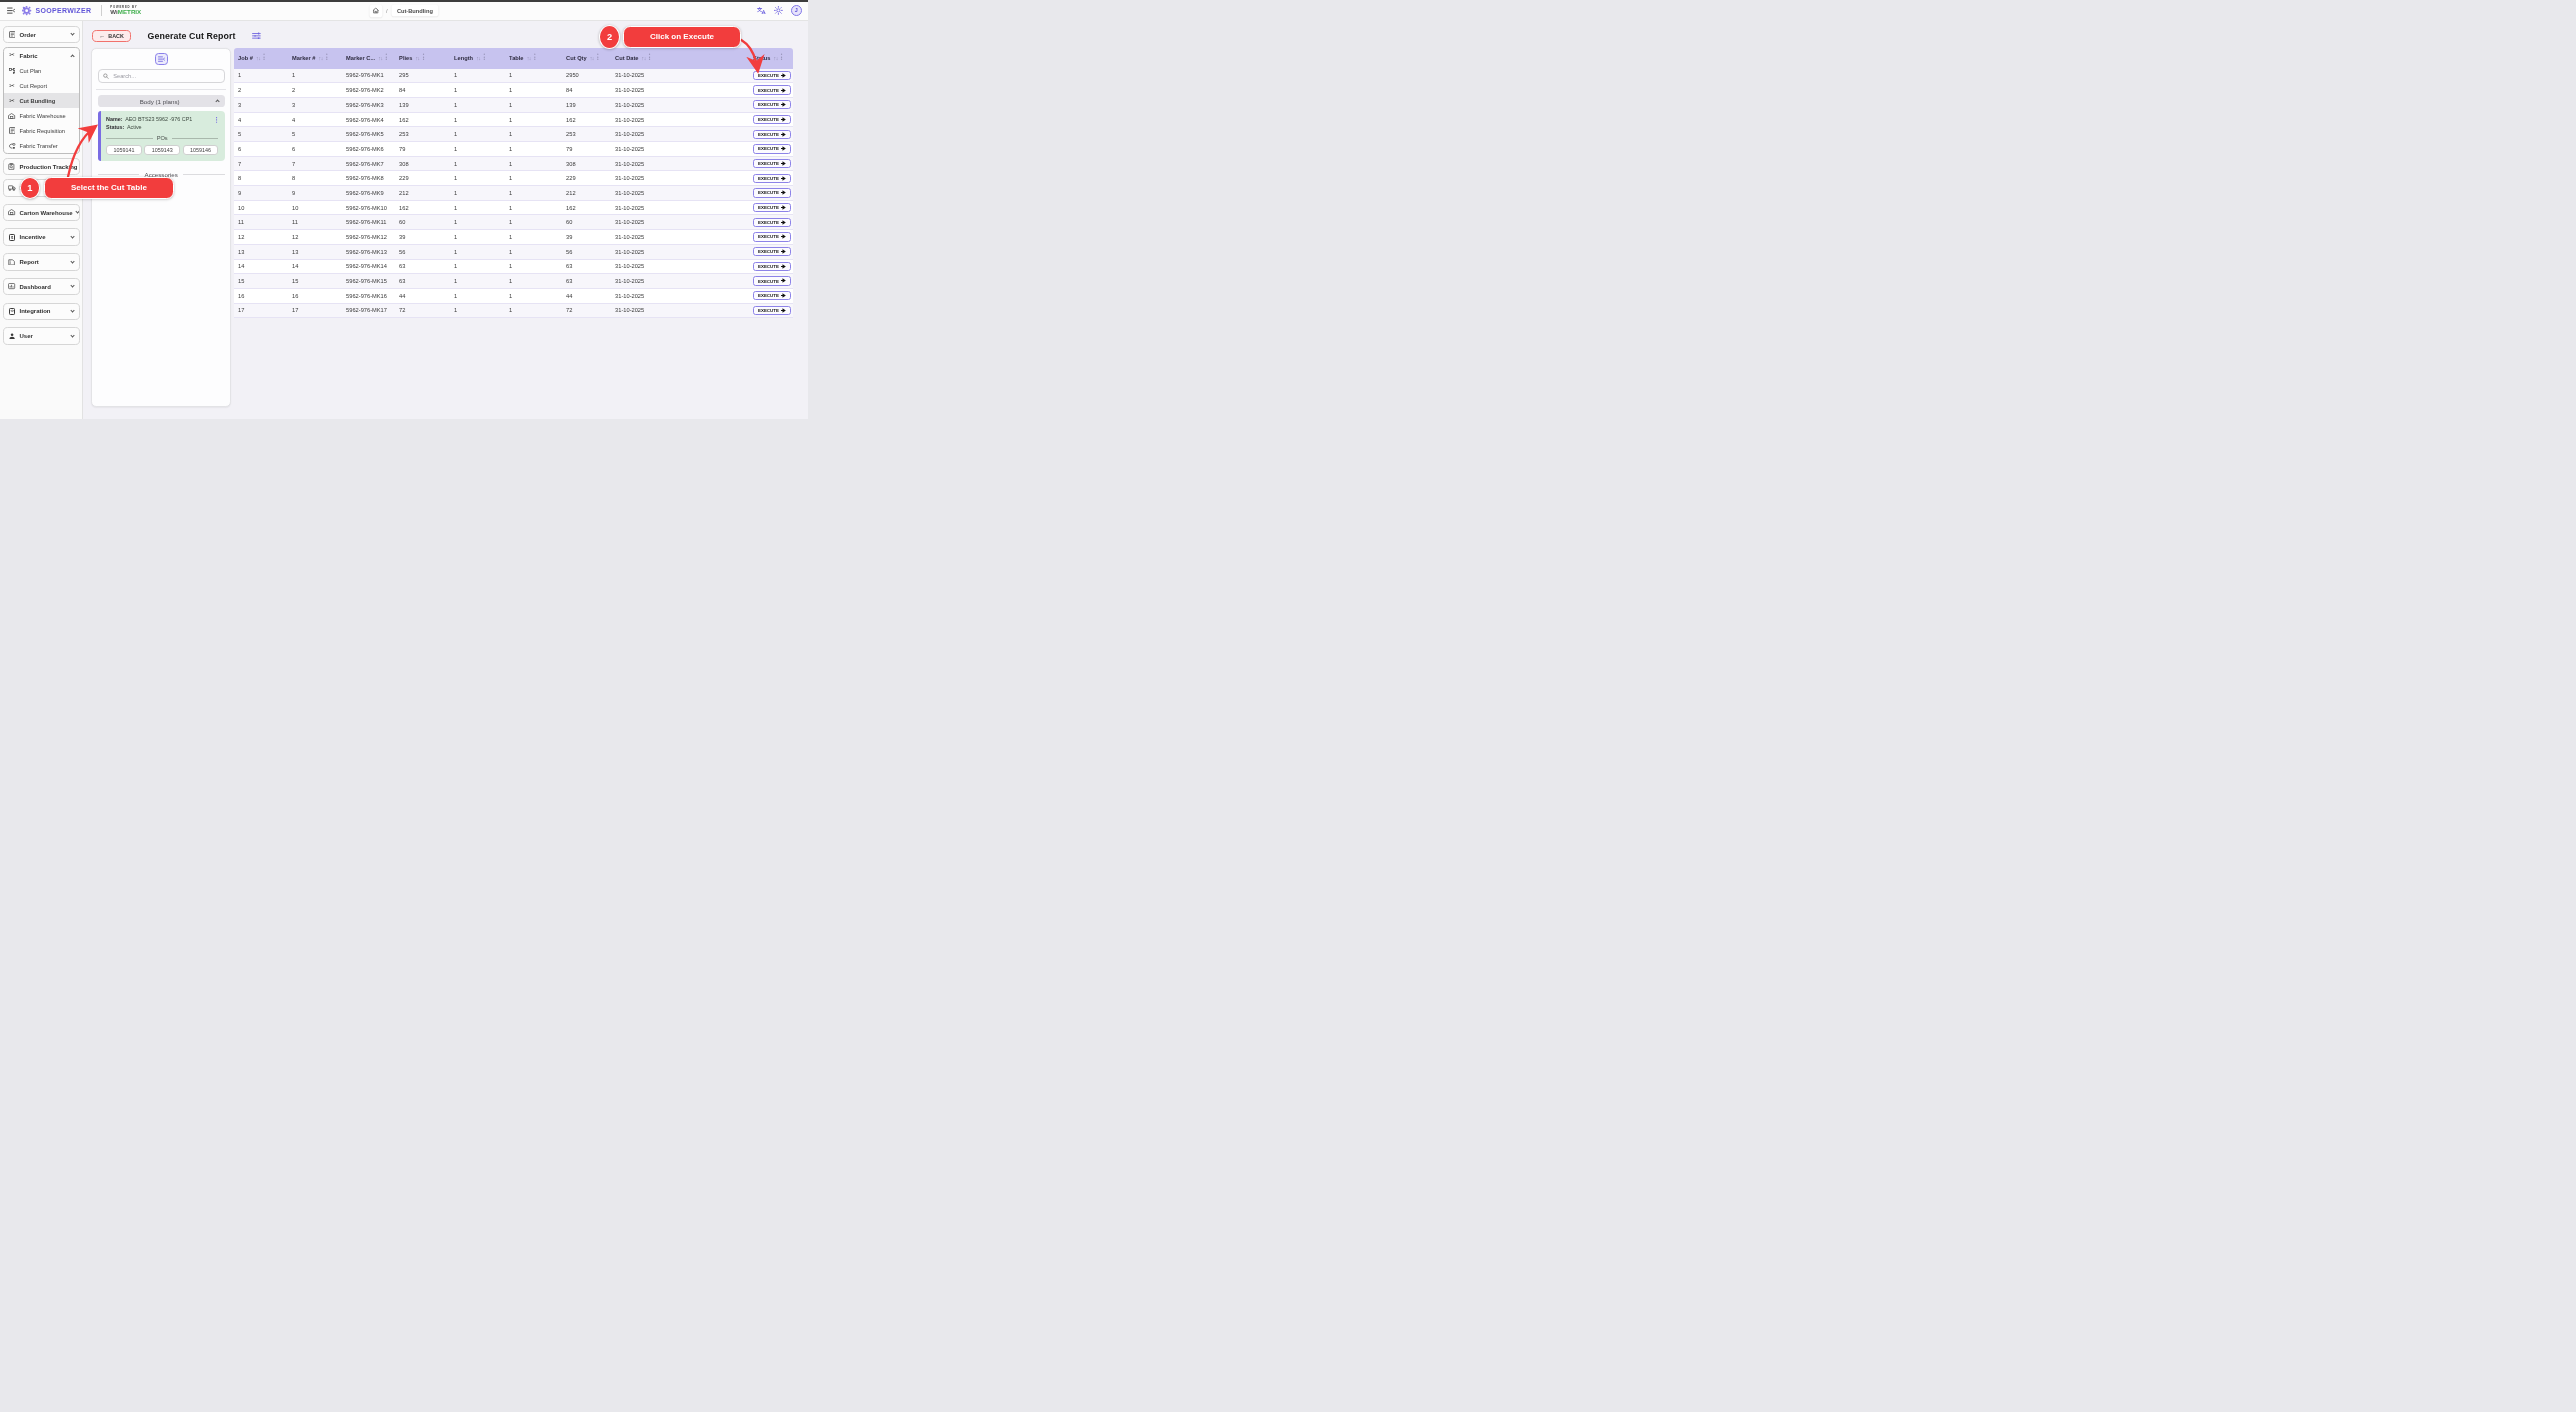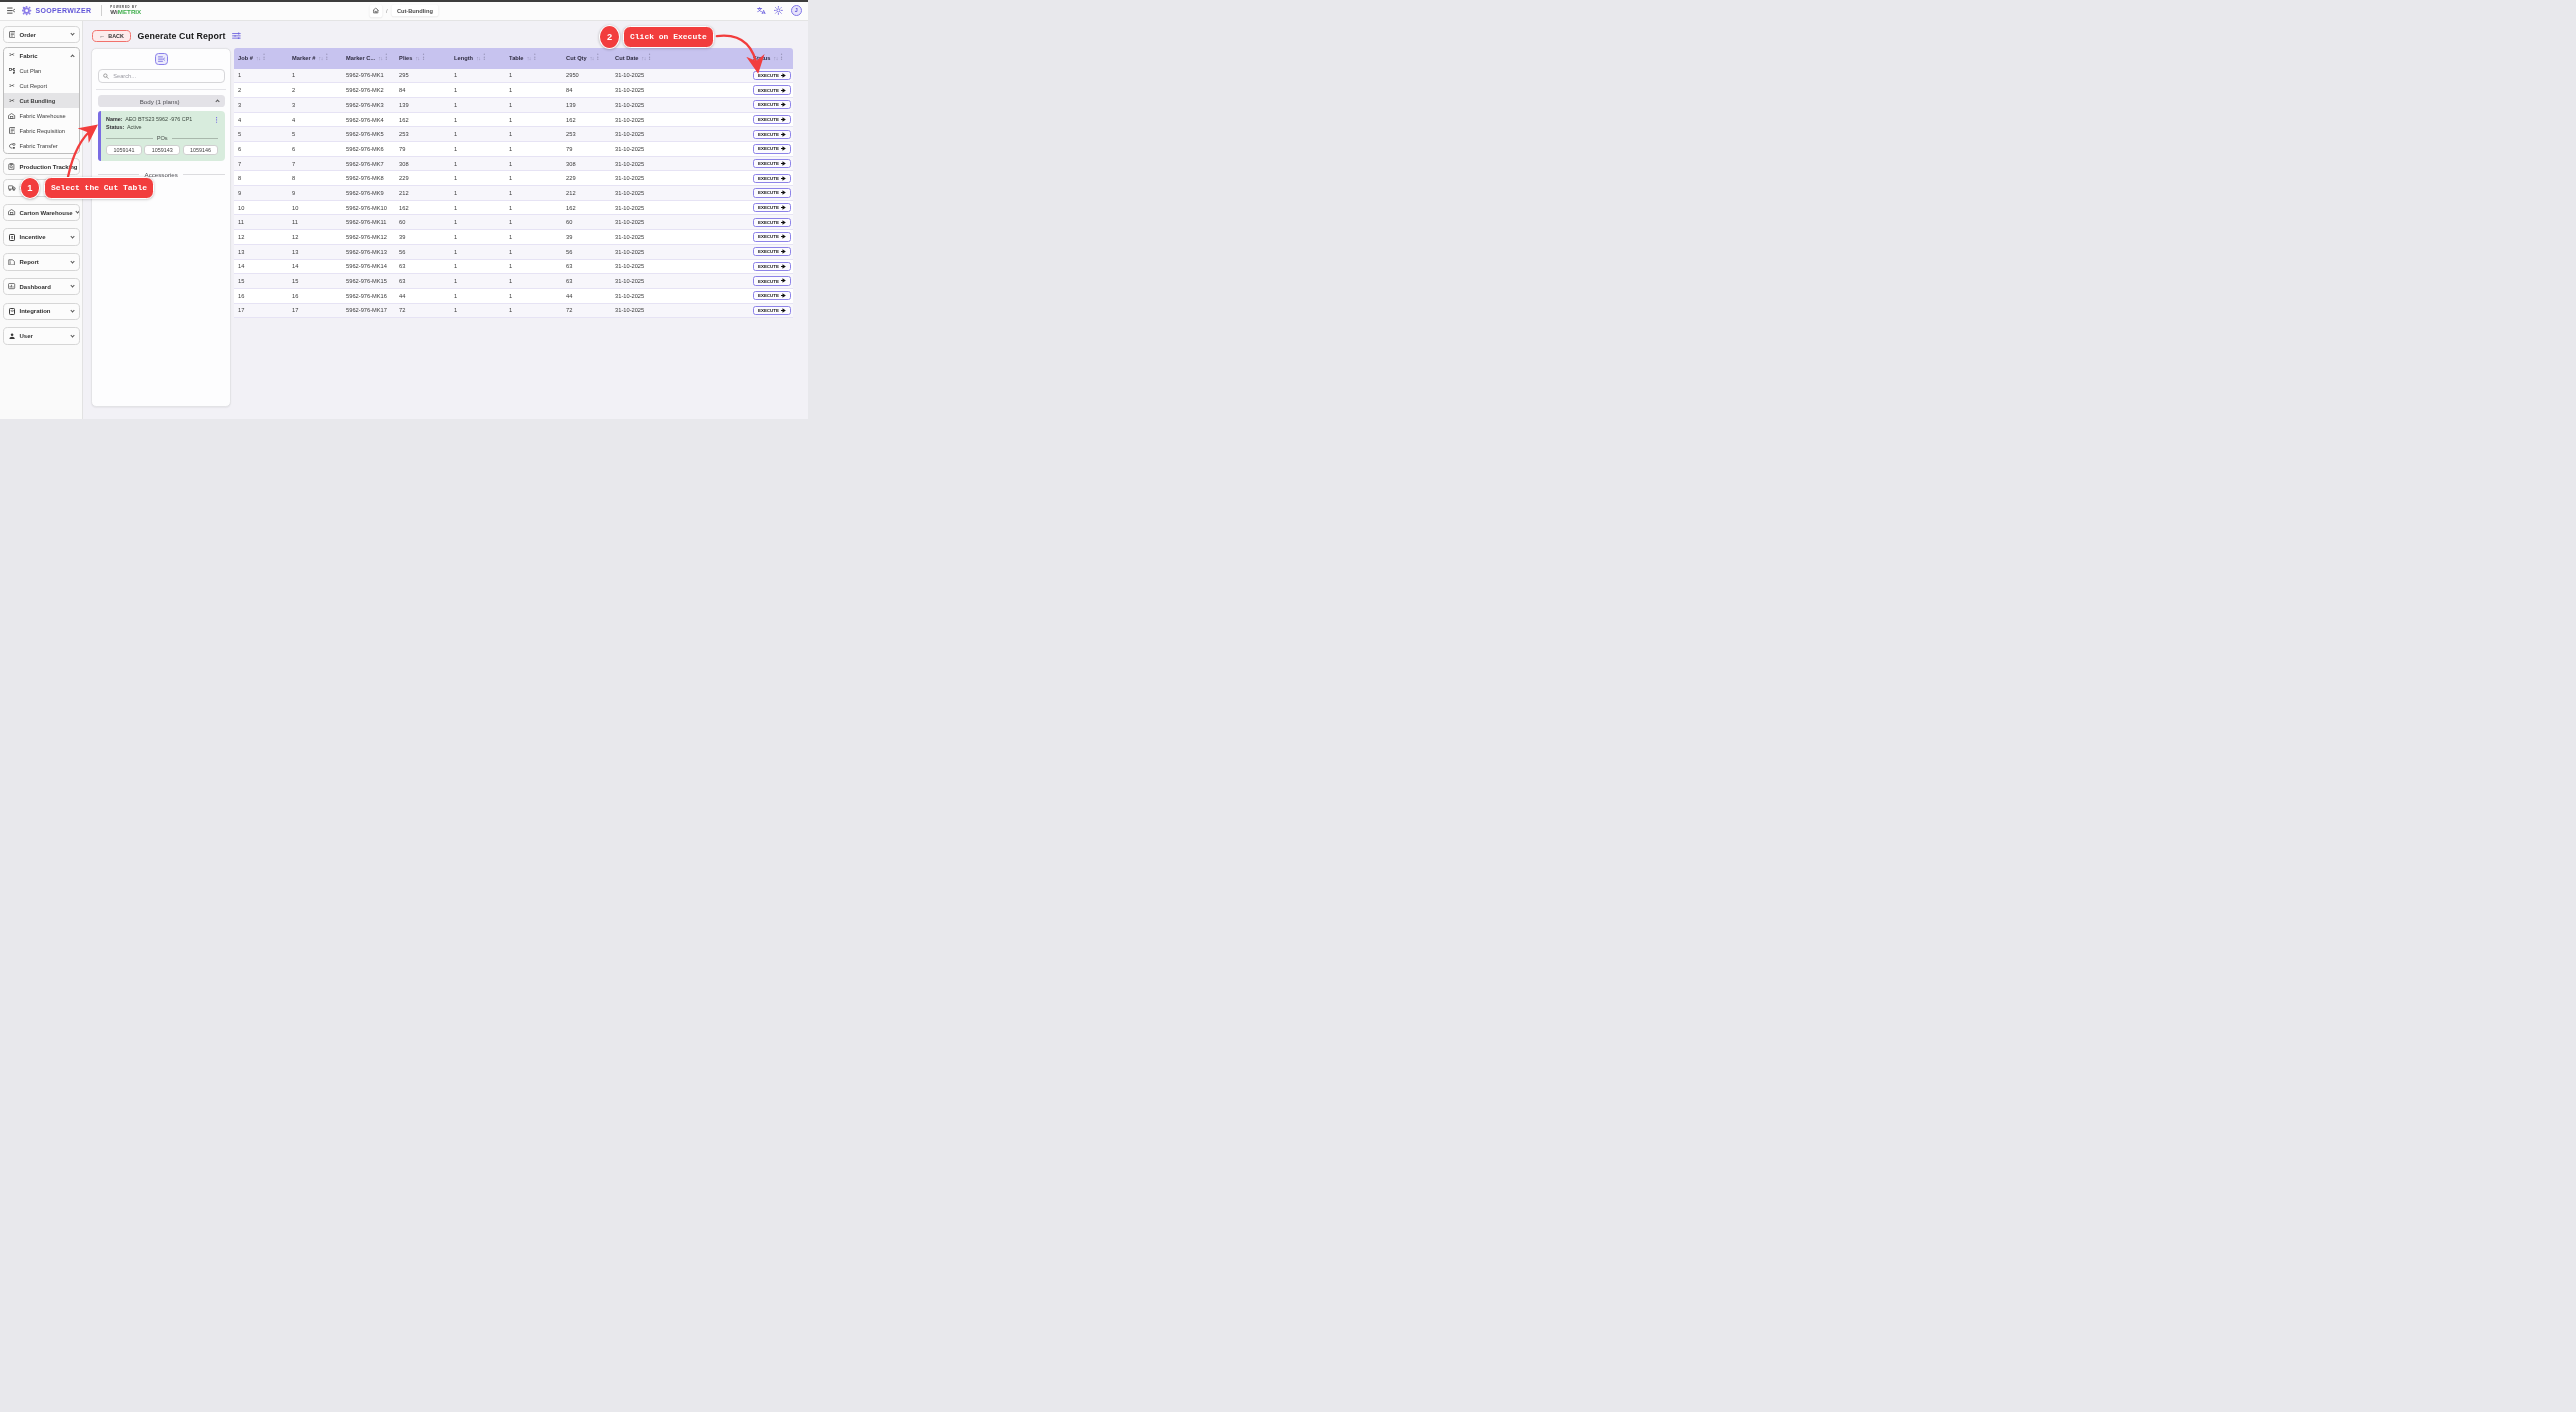--- a/index.html
+++ b/index.html
@@ -54,21 +54,21 @@
   .chev { width:3.1px; height:3.1px; border-right:0.8px solid #555; border-bottom:0.8px solid #555;
     transform:rotate(45deg); margin-left:auto; margin-top:-1.5px; flex:none; }
   .chev.up { transform:rotate(-135deg); margin-top:1.5px; }
   .gap-top { margin-top:7.2px; }
   .dollar-ic { width:6.2px; height:6.7px; border:0.7px solid #3a3a3a; border-radius:1.3px;
     font-size:4.1px; font-weight:700; display:flex; align-items:center; justify-content:center; color:#3a3a3a; }
   .code-ic { width:6.7px; height:6.7px; border:0.7px solid #3a3a3a; border-radius:1.3px;
     font-size:3.3px; font-weight:700; display:flex; align-items:center; justify-content:center; color:#3a3a3a; letter-spacing:-0.3px; }
   
   .main { position:absolute; left:83px; top:20.6px; right:0; bottom:0; }
-  .page-head { position:absolute; left:9.3px; top:9.3px; display:flex; align-items:center; gap:7px; }
+  .page-head { position:absolute; left:9.3px; top:9.3px; display:flex; align-items:center; gap:17px; }
   .back-btn { display:flex; align-items:center; gap:3.1px; background:#fdecec; border:1px solid #f1716c;
     border-radius:4.6px; padding:2.1px 5.7px; font-size:5.4px; font-weight:800; color:#333; cursor:pointer;
     font-family:inherit; }
   .back-arrow { font-size:6.2px; color:#3a3a3a; line-height:1; }
   .page-title { font-size:8.8px; font-weight:800; color:#171717; letter-spacing:0.1px; }
   .filter-ic { color:#7166e0; cursor:pointer; display:flex; }
   
   .panel {
     position:absolute; left:8.2px; top:27px; width:140px; height:359px; background:#fdfdfe;
     border:0.5px solid #e3e3e6; border-radius:5.2px; box-shadow:0 0.5px 1.5px rgba(0,0,0,.05); padding:4.1px 5.7px;
@@ -119,21 +119,21 @@
     background:#fcfbff; border:0.8px solid #8d83e8; border-radius:2.6px; height:9.3px; width:38px;
     font-size:4.4px; font-weight:800; color:#111; cursor:pointer; font-family:inherit; }
   .exec svg { flex:none; }
   
   .overlay { position:absolute; inset:0; pointer-events:none; }
   .ann-badge { position:absolute; background:#f23d3d; color:#fff; border:1.5px solid #fff;
     border-radius:50%; display:flex; align-items:center; justify-content:center;
     font-size:9.3px; font-weight:800; box-shadow:0 0.5px 2.6px rgba(0,0,0,.3); }
   .ann-pill { position:absolute; background:#f23d3d; color:#fff; border:1.5px solid #fff;
     border-radius:7.2px; display:flex; align-items:center; justify-content:center;
-    font-size:8px; font-weight:800; box-shadow:0 0.5px 2.6px rgba(0,0,0,.25); white-space:nowrap; padding:0 6px;font-family:Liberation Mono, monospace; }
+    font-size:8px; font-weight:800; box-shadow:0 0.5px 2.6px rgba(0,0,0,.25); white-space:nowrap; padding:0 26px; }
 </style>
 </head>
 <body>
 
 <div class="page">
   <div class="top-strip"></div>
 
   <div class="topbar">
     <div class="tb-left">
       <span class="tb-icon" style="color:#3c3c3c">

